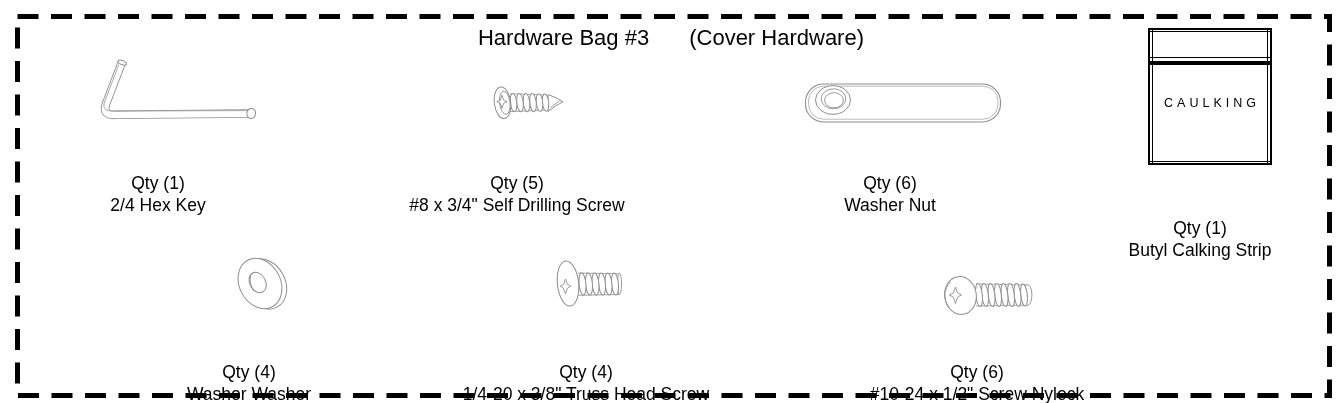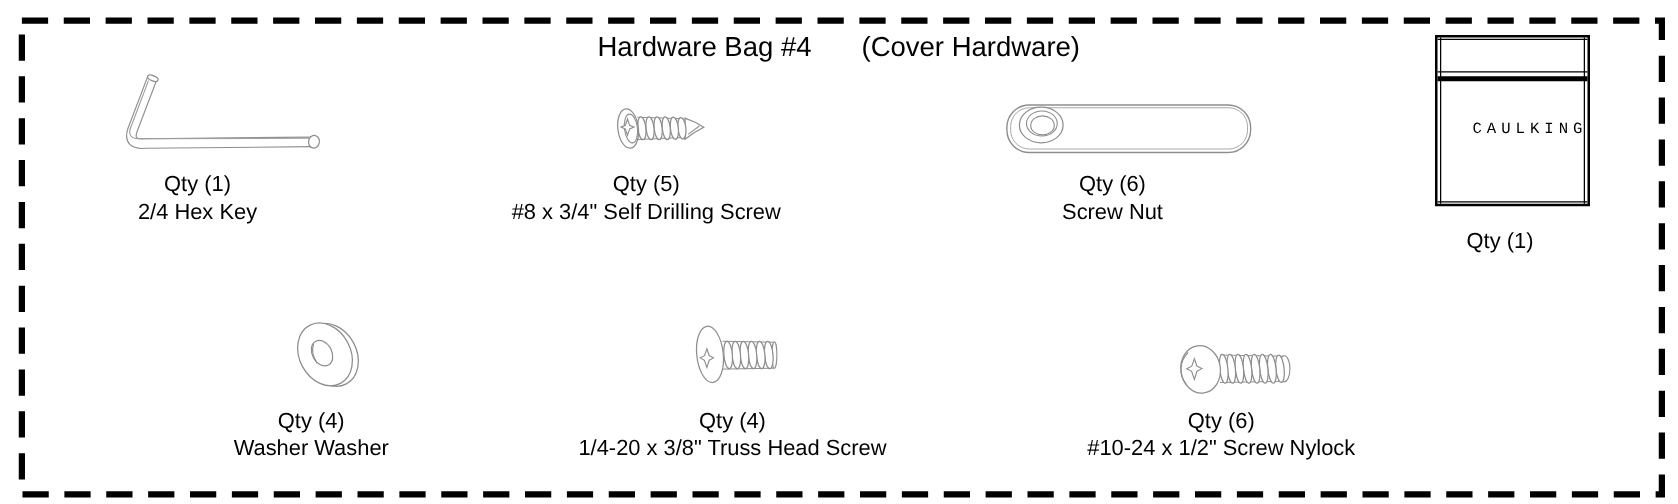--- a/index.html
+++ b/index.html
@@ -8,36 +8,36 @@
     font-family:"Liberation Sans", sans-serif; color:#000; overflow:hidden;
   }
   .art { position:absolute; left:0; top:0; }
   .title {
     position:absolute; top:25px; left:0; width:100%; text-align:center;
     font-size:22px; white-space:nowrap;
   }
   .title .t2 { margin-left:40px; }
   .label {
     position:absolute; transform:translateX(-50%); text-align:center;
-    white-space:nowrap; font-size:17.5px; line-height:21.5px;
+    white-space:nowrap; font-size:17.5px; line-height:21.5px;margin-top:36px;
   }
   
   .bag {
     position:absolute; left:1148px; top:28px; width:124px; height:137px;
     border:2px solid #000; box-sizing:border-box; background:#fff;
   }
   .bag-topline   { position:absolute; left:0; right:0; top:1px;  border-top:1px solid #000; }
   .bag-zipline   { position:absolute; left:0; right:0; top:27px; border-top:1.5px solid #000; }
   .bag-seal      { position:absolute; left:0; right:0; top:31px; height:4px; background:#000; }
   .bag-side-l    { position:absolute; top:0; bottom:0; left:2px;  border-left:1px solid #000; }
   .bag-side-r    { position:absolute; top:0; bottom:0; right:2px; border-right:1px solid #000; }
   .bag-bottomline{ position:absolute; left:0; right:0; bottom:1px; border-bottom:1px solid #000; }
   .bag-text {
-    position:absolute; left:0; right:0; top:64px; text-align:right;
-    font-size:12.5px; letter-spacing:4px; line-height:19.5px; padding-left:4px;font-family:Liberation Mono, monospace;
+    position:absolute; left:0; right:0; top:64px; text-align:center;
+    font-size:12.5px; letter-spacing:4px; line-height:19.5px; padding-left:4px;
   }
 </style>
 </head>
 <body>
 
 <div class="canvas">
 
   <svg class="art" width="1342" height="403" viewBox="0 0 1342 403">
 
     <rect x="17.5" y="16.5" width="1312" height="379" fill="none" stroke="#000" stroke-width="5" stroke-dasharray="21 12.5"></rect>
@@ -107,21 +107,21 @@
       <ellipse cx="991.5" cy="295" rx="3.3" ry="11.6" transform="rotate(-6 991.5 295)" fill="#fff"></ellipse>
       <ellipse cx="985" cy="295" rx="3.3" ry="11.6" transform="rotate(-6 985 295)" fill="#fff"></ellipse>
       <ellipse cx="979" cy="295" rx="3.3" ry="11.6" transform="rotate(-6 979 295)" fill="#fff"></ellipse>
       <ellipse cx="960.5" cy="295.5" rx="15.8" ry="19" transform="rotate(-8 960.5 295.5)" fill="#fff"></ellipse>
       <path d="M950.5 282 A 19 19 0 0 0 949 307.5" fill="none" stroke-width="0.9"></path>
       <path d="M955.5 287 L957.5 292.8 L961.5 294.9 L957.6 297 L955.5 303.6 L953.3 297.1 L949.4 295 L953.4 292.9 Z" fill="#fff" stroke-width="0.9"></path>
     </g>
   </svg>
 
   <div class="title">
-    <span>Hardware Bag #4</span><span class="t2">(Cover Hardware)</span>
+    <span>Hardware Bag #3</span><span class="t2">(Cover Hardware)</span>
   </div>
 
   <div class="bag">
     <div class="bag-topline"></div>
     <div class="bag-zipline"></div>
     <div class="bag-seal"></div>
     <div class="bag-side-l"></div>
     <div class="bag-side-r"></div>
     <div class="bag-bottomline"></div>
     <div class="bag-text">
@@ -134,25 +134,26 @@
     <div>2/4 Hex Key</div>
   </div>
 
   <div class="label" style="left:517px; top:137px;">
     <div>Qty (5)</div>
     <div>#8 x 3/4" Self Drilling Screw</div>
   </div>
 
   <div class="label" style="left:890px; top:137px;">
     <div>Qty (6)</div>
-    <div>Screw Nut</div>
+    <div>Washer Nut</div>
   </div>
 
   <div class="label" style="left:1200px; top:182px;">
     <div>Qty (1)</div>
+    <div>Butyl Calking Strip</div>
   </div>
 
   <div class="label" style="left:249px; top:326px;">
     <div>Qty (4)</div>
     <div>Washer Washer</div>
   </div>
 
   <div class="label" style="left:586px; top:326px;">
     <div>Qty (4)</div>
     <div>1/4-20 x 3/8" Truss Head Screw</div>

